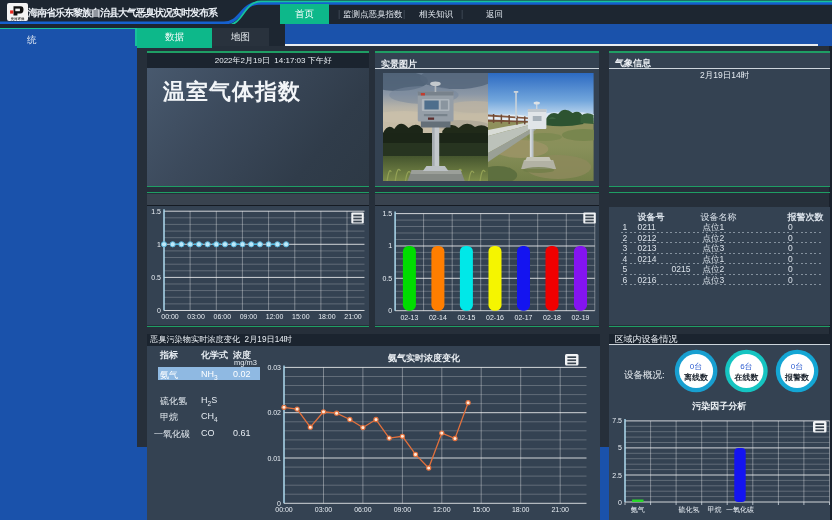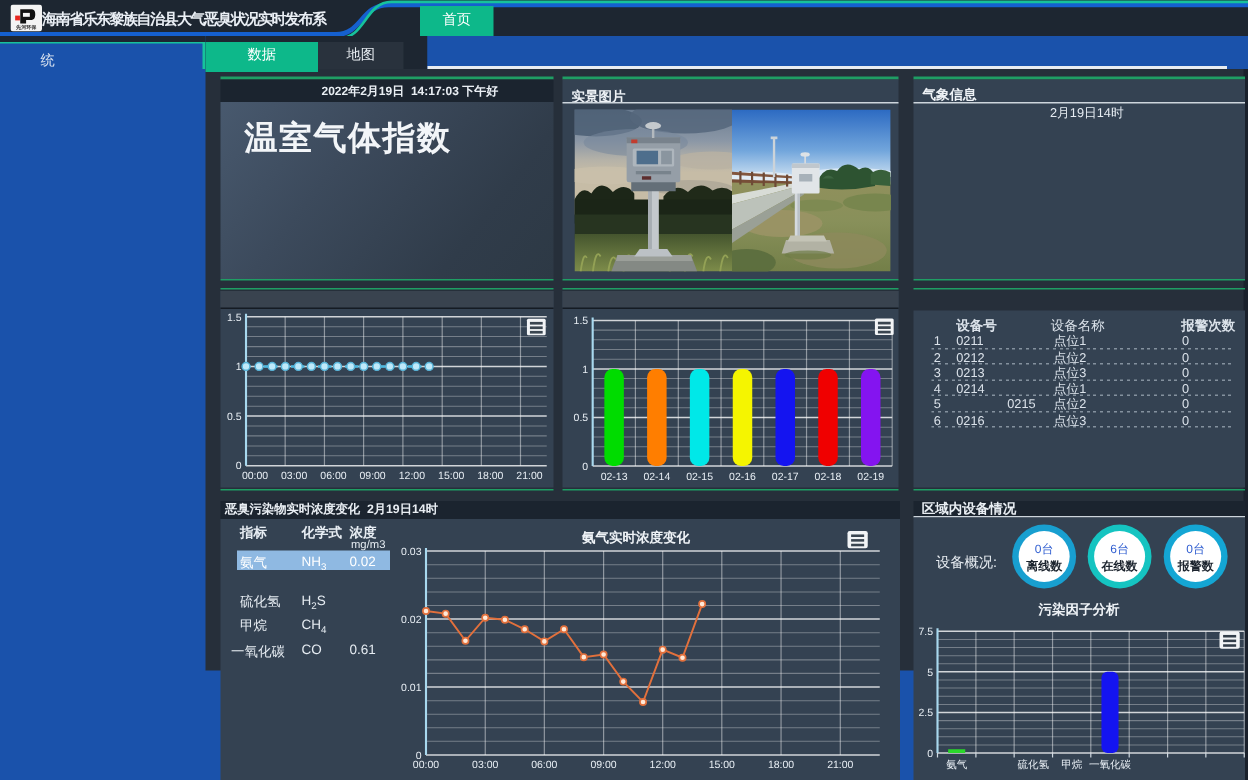--- a/index.html
+++ b/index.html
@@ -1,21 +1,21 @@
 <!DOCTYPE html>
 <html><head>
 <meta charset="utf-8">
 <style>
   html,body{margin:0;padding:0;width:832px;height:520px;overflow:hidden;
     background:#1a52ab;font-family:"Liberation Sans", sans-serif;}
   .abs{position:absolute;}
   #stage{position:relative;width:832px;height:520px;}
   .panel{position:absolute;background:#344252;}
   .greenline{position:absolute;height:1.7px;background:#1f9e64;}
-  .hdrbar{position:absolute;background:#1b242f;color:#e9eef3;font-weight:bold;}
+  .hdrbar{position:absolute;background:#1b242f;color:#e9eef3;font-weight:normal;}
 </style>
 </head>
 <body>
 <div id="stage">
 
   <div class="abs" style="left:137px;top:46px;width:695px;height:401px;background:#262f3a;"></div>
   <div class="abs" style="left:829px;top:24px;width:3px;height:496px;background:#1a212c;"></div>
 
   <div class="abs" style="left:0;top:0;width:832px;height:24px;background:#1d2631;"></div>
   <svg class="abs" style="left:0;top:0;" width="832" height="28" viewBox="0 0 832 28">
@@ -27,20 +27,28 @@
     <rect x="0" y="0" width="21" height="18" rx="2" fill="#f4f4f4"></rect>
     <path d="M 6.5 3.2 L 13.5 3.2 C 15.8 3.2 16.5 4.4 16.5 6.5 C 16.5 9.2 15.5 10.4 13.2 10.4 L 10.4 10.4 L 10.4 12.6 L 6.5 12.6 Z" fill="#111"></path>
     <rect x="8.3" y="5.6" width="4.6" height="2.6" fill="#f4f4f4"></rect>
     <rect x="3.1" y="7.4" width="3.2" height="3.2" fill="#e8261f"></rect>
     <text x="10.5" y="16.6" font-size="3.4" fill="#333" text-anchor="middle" font-weight="bold">先河环保</text>
   </svg>
   <div class="abs" style="left:28px;top:5.5px;font-size:10px;font-weight:bold;color:#e9eef4;letter-spacing:-1px;white-space:nowrap;">海南省乐东黎族自治县大气恶臭状况实时发布系</div>
 
   <div class="abs" style="left:280px;top:4px;width:49px;height:20px;background:#0db88a;color:#fff;
        font-size:9.5px;text-align:center;line-height:20px;">首页</div>
+  <div class="abs" style="left:330px;top:4px;width:502px;height:20px;color:#dfe5ec;font-size:8.5px;line-height:20px;">
+    <span style="position:absolute;left:8px;color:#4a5561;">|</span>
+    <span style="position:absolute;left:13px;">监测点恶臭指数</span>
+    <span style="position:absolute;left:73px;color:#4a5561;">|</span>
+    <span style="position:absolute;left:89px;">相关知识</span>
+    <span style="position:absolute;left:131px;color:#4a5561;">|</span>
+    <span style="position:absolute;left:156px;">返回</span>
+  </div>
 
   <div class="abs" style="left:0;top:24px;width:137px;height:4px;background:#1d2631;"></div>
   <div class="abs" style="left:0;top:27.5px;width:136px;height:1.6px;background:#17c29c;"></div>
   <div class="abs" style="left:135px;top:27.5px;width:2.2px;height:18.5px;background:#17c29c;"></div>
   <div class="abs" style="left:137px;top:24px;width:148px;height:22px;background:#1d2631;"></div>
   <div class="abs" style="left:285px;top:24px;width:547px;height:22px;background:#1a52ab;"></div>
   <div class="abs" style="left:285px;top:44.3px;width:533px;height:1.4px;background:#e8ecf0;"></div>
   <div class="abs" style="left:137px;top:27.5px;width:75px;height:20px;background:#0db88a;color:#fff;font-size:9.5px;text-align:center;line-height:18px;">数据</div>
   <div class="abs" style="left:212px;top:27.5px;width:57px;height:18.5px;background:#29323d;color:#e6ebf0;font-size:9.5px;text-align:center;line-height:18.5px;">地图</div>
 

